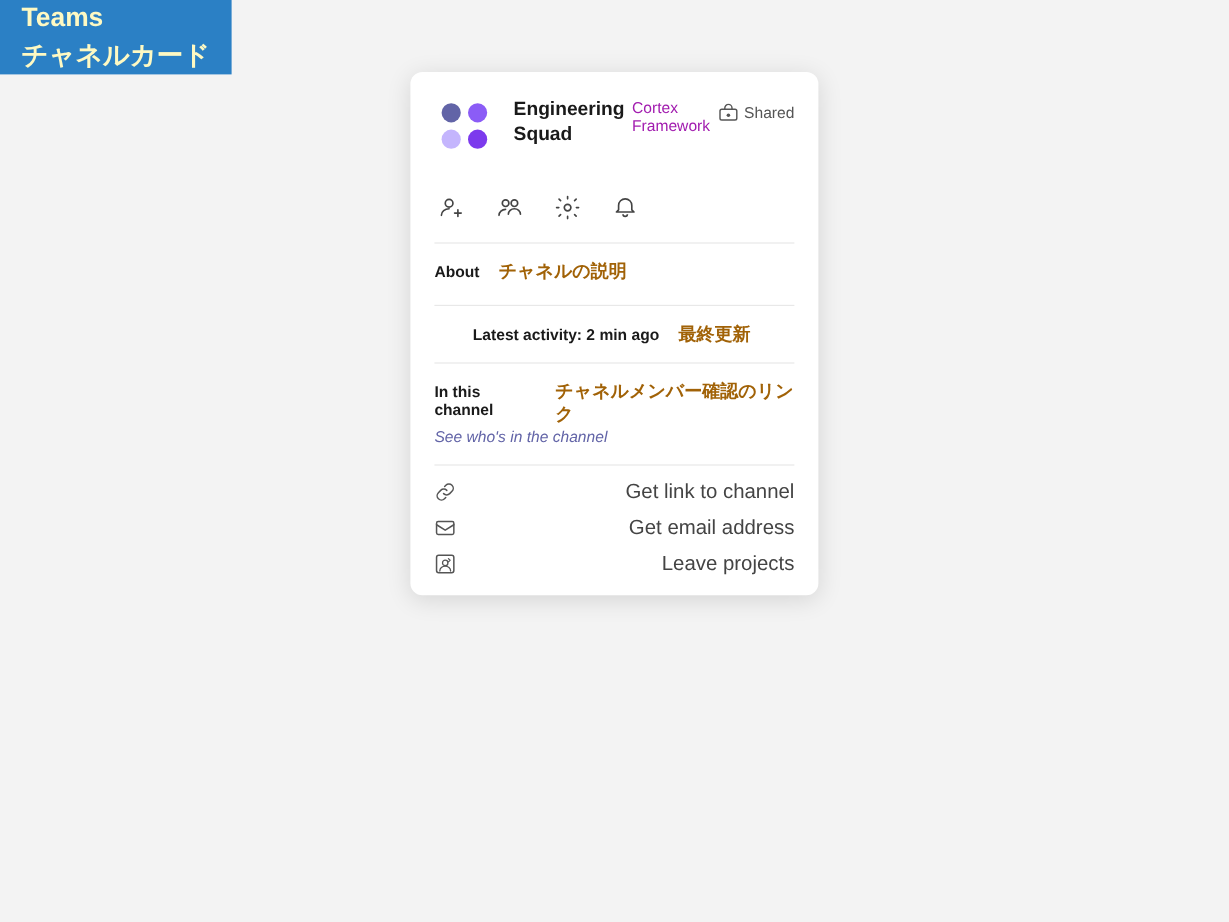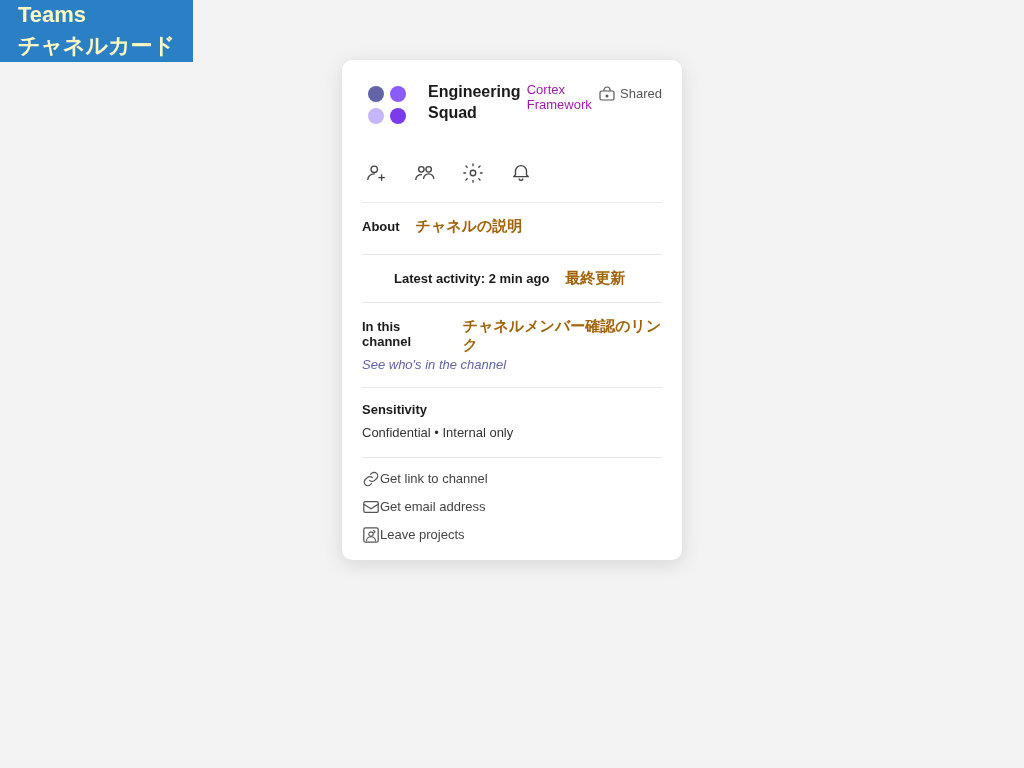--- a/index.html
+++ b/index.html
@@ -188,23 +188,25 @@
     .bottom-actions {
       padding-top: 12px;
       display: flex;
       flex-direction: column;
       gap: 10px;
     }
 
     .bottom-action-item {
       display: flex;
       align-items: center;
-      font-size: 13px;
+      gap: 10px;
+      font-size: 17px;
       color: #444;
       cursor: pointer;
+      justify-content: space-between;
     }
 
     .bottom-action-item .bai-icon {
       width: 18px;
       height: 18px;
       display: flex;
       align-items: center;
       justify-content: center;
       color: #555;
       flex-shrink: 0;
@@ -294,24 +296,20 @@
     </div>
 
     <div class="section">
       <div style="display:flex; align-items:flex-end;">
         <span class="section-label">In this channel</span>
         <span class="annotation">チャネルメンバー確認のリンク</span>
       </div>
       <a class="section-link">See who's in the channel</a>
     </div>
 
-    <div class="section">
-      <div class="section-label">Sensitivity</div>
-      <div class="section-text">Confidential • Internal only</div>
-    </div>
 
     <div class="bottom-actions">
       <div class="bottom-action-item">
         <span class="bai-icon">
           <svg viewBox="0 0 20 20" fill="none" xmlns="http://www.w3.org/2000/svg" width="18" height="18">
             <path d="M8.5 11.5a4 4 0 005.657 0l2.121-2.121a4 4 0 00-5.657-5.657L9.5 4.843" stroke="#555" stroke-width="1.4" stroke-linecap="round"></path>
             <path d="M11.5 8.5a4 4 0 00-5.657 0L3.722 10.621a4 4 0 005.657 5.657l1.121-1.121" stroke="#555" stroke-width="1.4" stroke-linecap="round"></path>
           </svg>
         </span>
         <span>Get link to channel</span>

